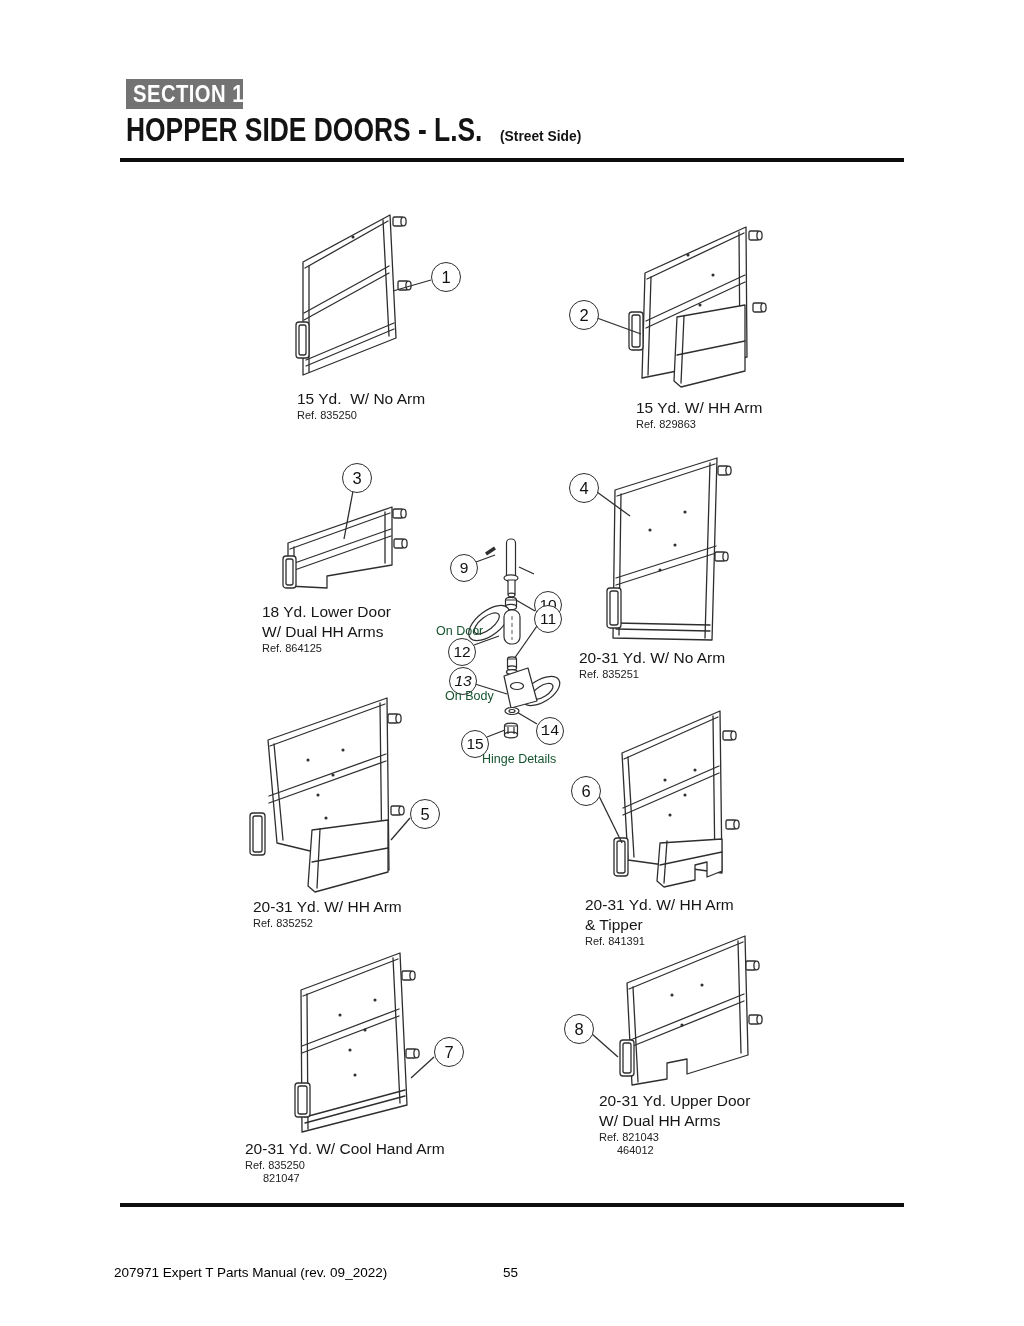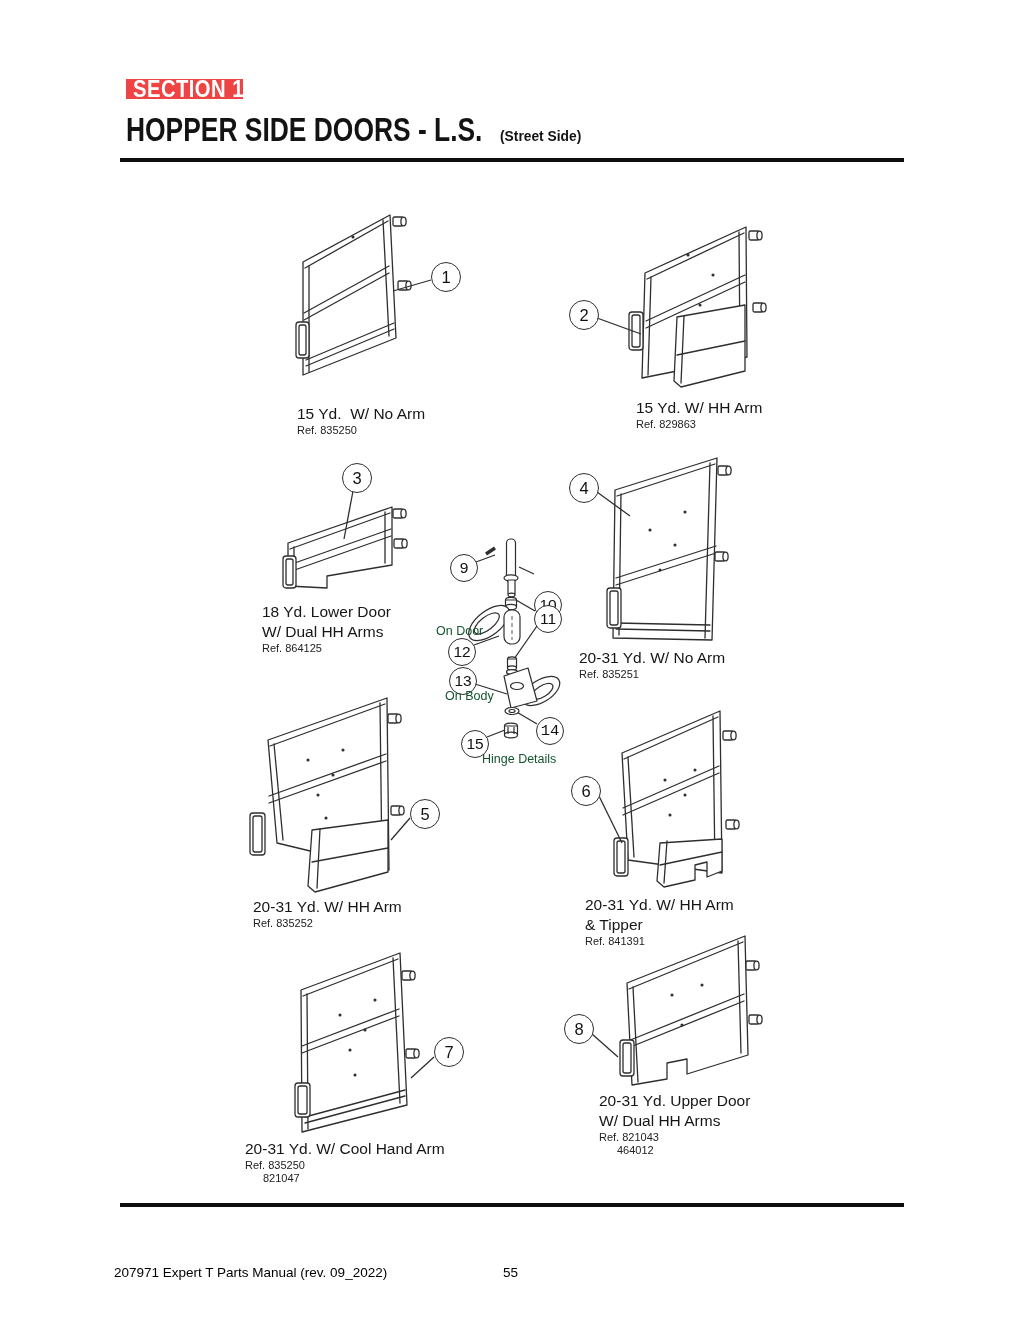--- a/index.html
+++ b/index.html
@@ -1,18 +1,18 @@
 <!DOCTYPE html>
 <html><head>
 <meta charset="utf-8">
 <style>
   html,body{margin:0;padding:0;background:#ffffff;}
   .page{position:relative;width:1024px;height:1326px;background:#fff;overflow:hidden;
         font-family:"Liberation Sans","DejaVu Sans",sans-serif;color:#131313;}
-  .badge{position:absolute;left:126px;top:79px;width:117px;height:20px;background:#ef4444;
+  .badge{position:absolute;left:126px;top:79px;width:117px;height:30px;background:#737373;
          display:flex;align-items:center;}
   .badge span{color:#fff;font-weight:bold;font-size:23px;letter-spacing:0.5px;
          transform:scaleX(0.88);transform-origin:left center;padding-left:8px;white-space:pre;}
   .page-title{position:absolute;left:126px;top:111px;font-weight:bold;font-size:33px;
          letter-spacing:0px;transform:scaleX(0.80);transform-origin:left top;white-space:pre;}
   .title-suffix{position:absolute;left:500px;top:127px;font-weight:bold;font-size:15px;
          transform:scaleX(0.92);transform-origin:left top;white-space:pre;}
   .rule{position:absolute;left:120px;width:784px;height:4px;background:#0d0d0d;}
   .door-svg{position:absolute;z-index:1;}
   .overlay-svg{position:absolute;left:0;top:0;z-index:2;pointer-events:none;}
@@ -291,35 +291,35 @@
     </div>
   <div class="callout small" style="left:534px;top:591px;text-decoration:underline;">
       <span>10</span>
     </div>
   <div class="callout small" style="left:534px;top:605px;">
       <span>11</span>
     </div>
   <div class="callout small" style="left:448px;top:638px;">
       <span>12</span>
     </div>
-  <div class="callout small" style="left:449px;top:667px;">
+  <div class="callout small" style="left:449px;top:667px;font-style:italic;">
       <span>13</span>
     </div>
   <div class="callout small" style="left:536px;top:717px;font-family:Liberation Mono, monospace;">
       <span>14</span>
     </div>
   <div class="callout small" style="left:461px;top:730px;text-align:right;">
       <span>15</span>
     </div>
 
   <div class="small-label" style="left:436px;top:624px;">On Door</div>
   <div class="small-label" style="left:445px;top:689px;">On Body</div>
   <div class="small-label" style="left:482px;top:752px;">Hinge Details</div>
 
-  <div class="fig-label" style="left:297px;top:389px;margin-top:15px;">
+  <div class="fig-label" style="left:297px;top:389px;">
     <div class="fig-name">15 Yd.  W/ No Arm</div>
     <div class="fig-ref">Ref. 835250</div>
   </div>
   <div class="fig-label" style="left:636px;top:398px;">
     <div class="fig-name">15 Yd. W/ HH Arm</div>
     <div class="fig-ref">Ref. 829863</div>
   </div>
   <div class="fig-label" style="left:262px;top:602px;">
     <div class="fig-name">18 Yd. Lower Door</div>
     <div class="fig-name">W/ Dual HH Arms</div>

